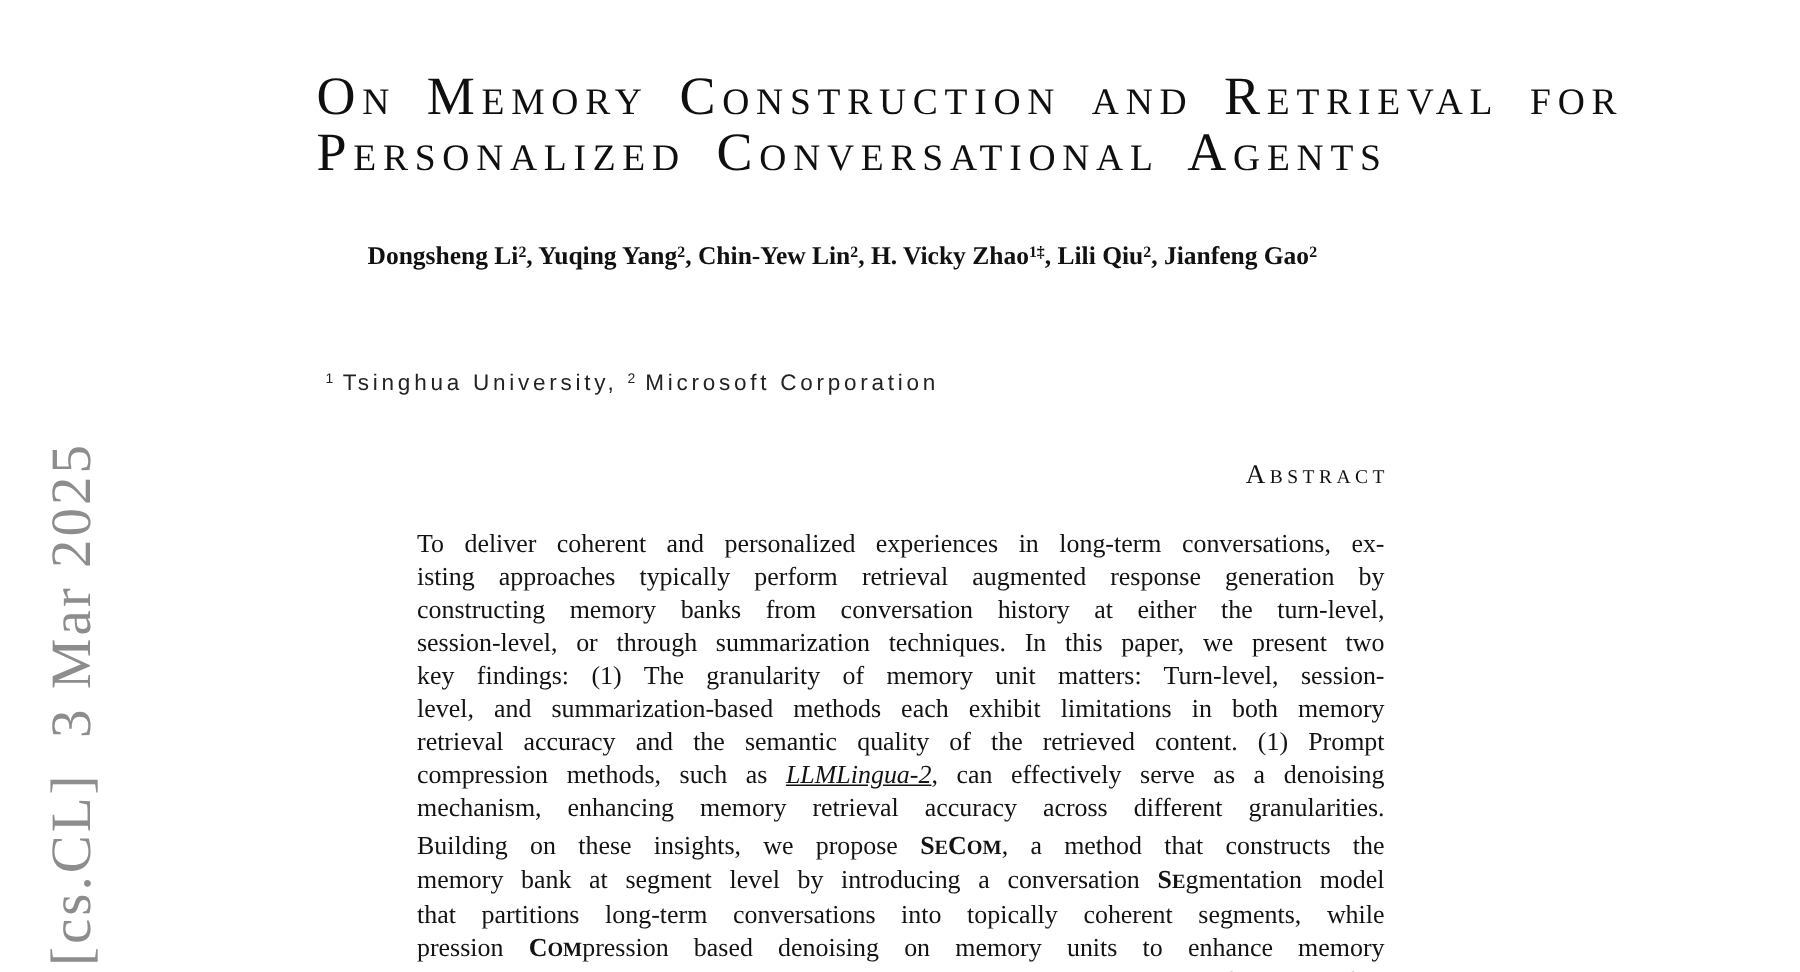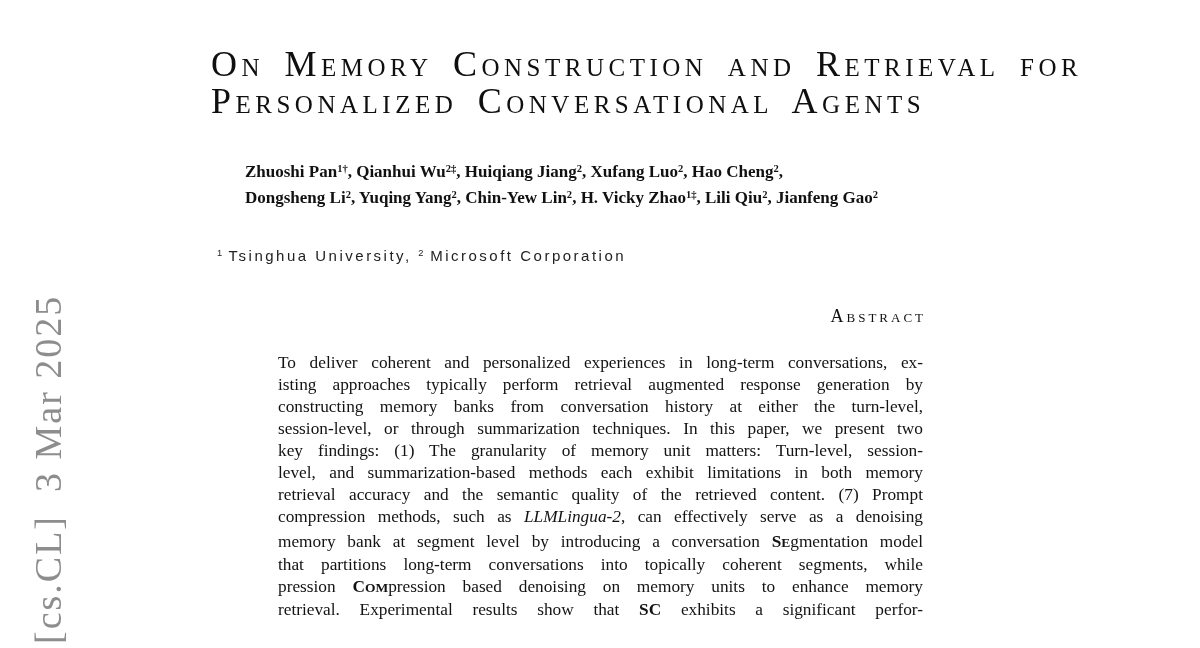--- a/index.html
+++ b/index.html
@@ -96,57 +96,58 @@
     width: 645px;
     font-size: 17.3px;
     line-height: 22px;
     color: #131313;
   }
   .para + .para { margin-top: 3px; }
   .aline {
     text-align: justify;
     text-align-last: justify;
   }
-  .i  { font-style: italic; }
+  .i  { font-style: italic; text-decoration: underline; }
   .b  { font-weight: bold; }
   .bs { font-weight: bold; font-size: 0.78em; }
 </style>
 </head>
 <body>
 
 <div class="page">
 
   <div class="arxiv-stamp">[cs.CL]  3 Mar 2025</div>
 
   <h1 class="title">
     <span class="tl">On Memory Construction and Retrieval for</span>
     <span class="tl">Personalized Conversational Agents</span>
   </h1>
 
   <div class="authors">
-    <div class="author-line"><span>Zhuoshi Pan</span><span class="sup">1†</span><span>, Qianhui Wu</span><span class="sup">2‡</span><span>, Huiqiang Jiang</span><span class="sup">2</span><span>, Xufang Luo</span><span class="sup">2</span><span>, Hao Cheng</span><span class="sup">2</span><span>,</span></div>
     <div class="author-line"><span>Dongsheng Li</span><span class="sup">2</span><span>, Yuqing Yang</span><span class="sup">2</span><span>, Chin-Yew Lin</span><span class="sup">2</span><span>, H. Vicky Zhao</span><span class="sup">1‡</span><span>, Lili Qiu</span><span class="sup">2</span><span>, Jianfeng Gao</span><span class="sup">2</span></div>
   </div>
 
   <div class="affil"><span class="sup">1</span><span> Tsinghua University, </span><span class="sup">2</span><span> Microsoft Corporation</span></div>
 
   <div>
     <div class="abstract-heading">Abstract</div>
     <div class="abstract-body">
       <div class="para">
           <div class="aline"><span>To deliver coherent and personalized experiences in long-term conversations, ex-</span></div>
           <div class="aline"><span>isting approaches typically perform retrieval augmented response generation by</span></div>
           <div class="aline"><span>constructing memory banks from conversation history at either the turn-level,</span></div>
           <div class="aline"><span>session-level, or through summarization techniques. In this paper, we present two</span></div>
           <div class="aline"><span>key findings: (1) The granularity of memory unit matters: Turn-level, session-</span></div>
           <div class="aline"><span>level, and summarization-based methods each exhibit limitations in both memory</span></div>
-          <div class="aline"><span>retrieval accuracy and the semantic quality of the retrieved content. (7) Prompt</span></div>
+          <div class="aline"><span>retrieval accuracy and the semantic quality of the retrieved content. (1) Prompt</span></div>
           <div class="aline"><span>compression methods, such as </span><span class="i">LLMLingua-2</span><span>, can effectively serve as a denoising</span></div>
+          <div class="aline"><span>mechanism, enhancing memory retrieval accuracy across different granularities.</span></div>
         </div>
       <div class="para">
+          <div class="aline"><span>Building on these insights, we propose </span><span class="b">S</span><span class="bs">E</span><span class="b">C</span><span class="bs">OM</span><span>, a method that constructs the</span></div>
           <div class="aline"><span>memory bank at segment level by introducing a conversation </span><span class="b">S</span><span class="bs">E</span><span>gmentation model</span></div>
           <div class="aline"><span>that partitions long-term conversations into topically coherent segments, while</span></div>
           <div class="aline"><span>pression </span><span class="b">C</span><span class="bs">OM</span><span>pression based denoising on memory units to enhance memory</span></div>
           <div class="aline"><span>retrieval. Experimental results show that </span><span class="b">S</span><span class="b">C</span><span> exhibits a significant perfor-</span></div>
         </div>
     </div>
   </div>
 
 </div>
 

